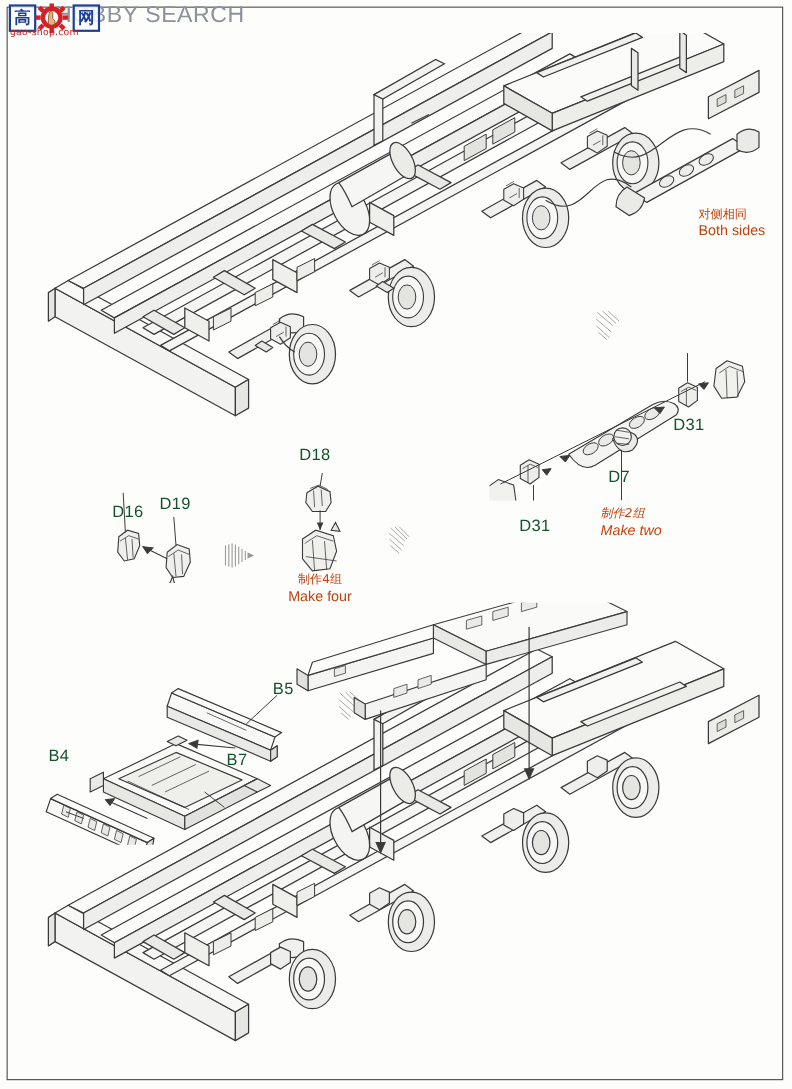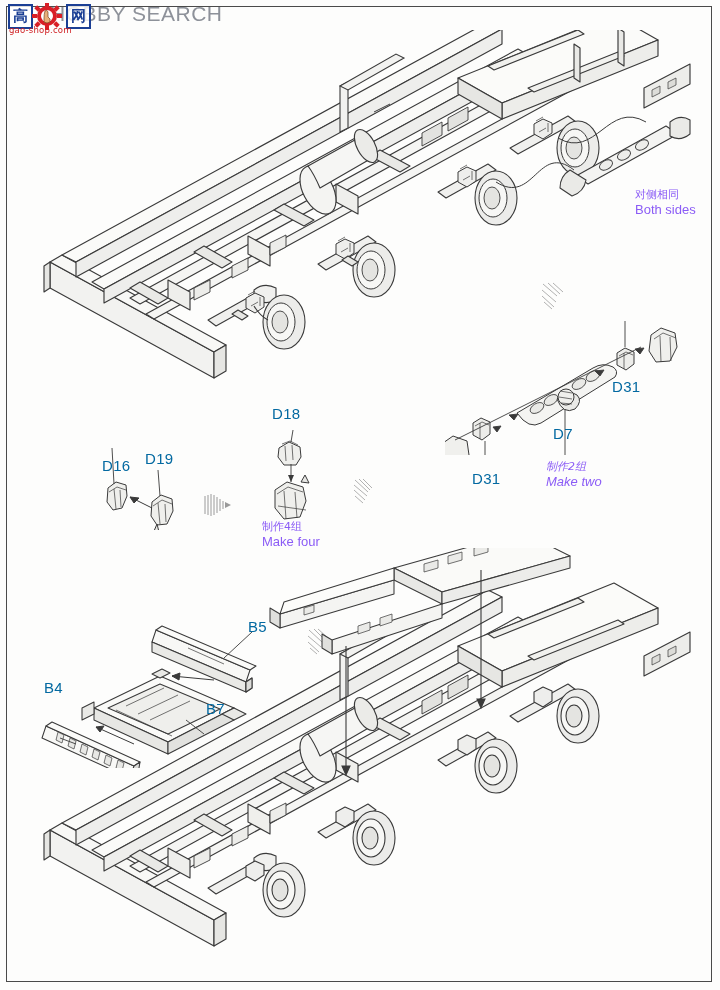--- a/index.html
+++ b/index.html
@@ -32,25 +32,25 @@
   }
   .wm-url{
     position:absolute;left:1px;top:22px;font-size:8.5px;font-weight:normal;
     color:#cf1d20;letter-spacing:.2px;font-family:"DejaVu Sans",sans-serif;
   }
   
   .art{position:absolute;}
   .art svg{display:block;}
   
   .lbl{
-    position:absolute;color:#0369a1;font-size:15px;letter-spacing:.3px;
+    position:absolute;color:#14532d;font-size:15px;letter-spacing:.3px;
     white-space:nowrap;
   }
   .note{
-    position:absolute;color:#8b5cf6;white-space:nowrap;text-align:left;
+    position:absolute;color:#c2410c;white-space:nowrap;text-align:left;
   }
   .note .cn{font-size:11px;font-family:"DejaVu Sans",sans-serif;line-height:14px;}
   .note .en{font-size:13px;line-height:15px;}
   .hatch{position:absolute;}
 </style>
 </head>
 <body>
 
 <div class="page-frame"></div>
 
@@ -240,21 +240,21 @@
     <path d="M36,52 l4,-7 l4,8 z" fill="#e7e7e4"></path>
   </g>
   <g stroke="#3a3a3a" stroke-width=".9" fill="none">
     <path d="M28,0 L26,12"></path>
     <path d="M26,34 L26,52"></path>
   </g>
   <path d="M26,52 l-3,-7 l6,0 z" fill="#3a3a3a"></path>
 </svg>
 </div>
 <div class="lbl" style="left:272px;top:405px;">D18</div>
-<div class="note" style="left:262px;top:520px;">
+<div class="note" style="left:262px;top:520px;text-align:center;">
   <div class="cn">制作4组</div>
   <div class="en">Make four</div>
 </div>
 
 <svg class="hatch" style="left:352px;top:478px;" width="32" height="28" viewBox="0 0 32 28">
   <g stroke="#a8a8a8" stroke-width=".9">
     <path d="M3,2 L16,14 M7,1 L18,12 M11,1 L20,10 M2,7 L15,18 M2,12 L13,22 M3,18 L11,25"></path>
   </g>
 </svg>
 <svg class="hatch" style="left:540px;top:282px;" width="34" height="30" viewBox="0 0 34 30">
@@ -360,21 +360,21 @@
   </g>
 
   <g stroke="#3a3a3a" stroke-width=".9" fill="none">
     <path d="M214,24 L186,50"></path>
     <path d="M166,126 L148,112"></path>
     <path d="M22,130 L38,136"></path>
   </g>
 </svg>
 </div>
 <div class="lbl" style="left:248px;top:618px;text-align:center;">B5</div>
-<div class="lbl" style="left:206px;top:700px;text-align:right;">B7</div>
+<div class="lbl" style="left:206px;top:682px;text-align:right;">B7</div>
 <div class="lbl" style="left:44px;top:679px;">B4</div>
 
 <svg class="hatch" style="left:306px;top:628px;" width="30" height="28" viewBox="0 0 30 28">
   <g stroke="#a8a8a8" stroke-width=".9">
     <path d="M3,2 L16,14 M8,1 L19,12 M12,1 L22,10 M2,8 L15,19 M2,14 L13,24 M4,20 L11,26"></path>
   </g>
 </svg>
 
 <div class="art" style="left:18px;top:548px;">
 <svg width="682" height="430" viewBox="0 0 682 430">

